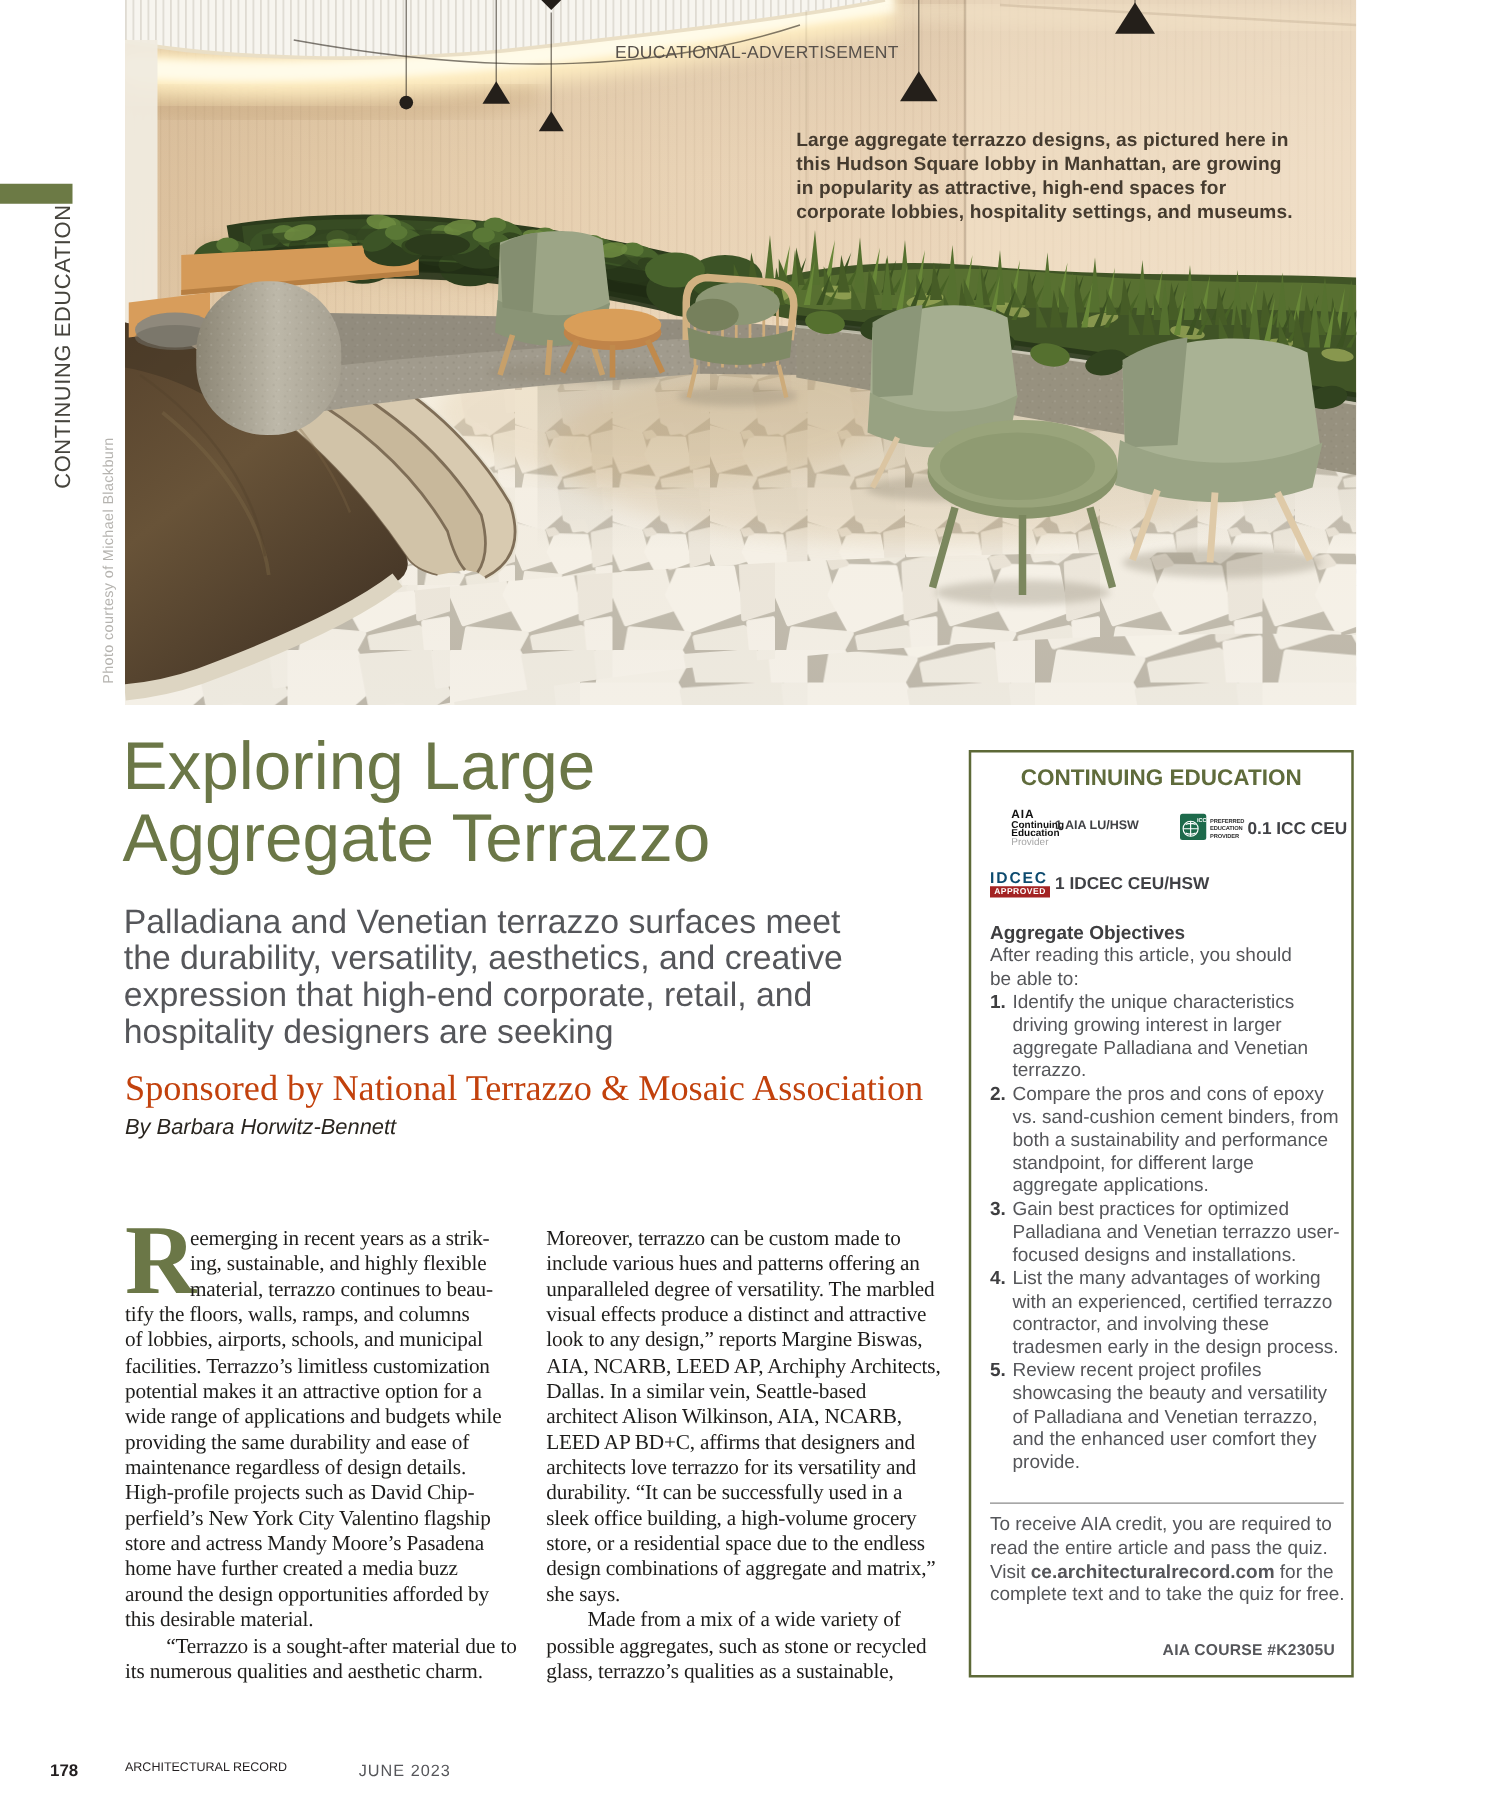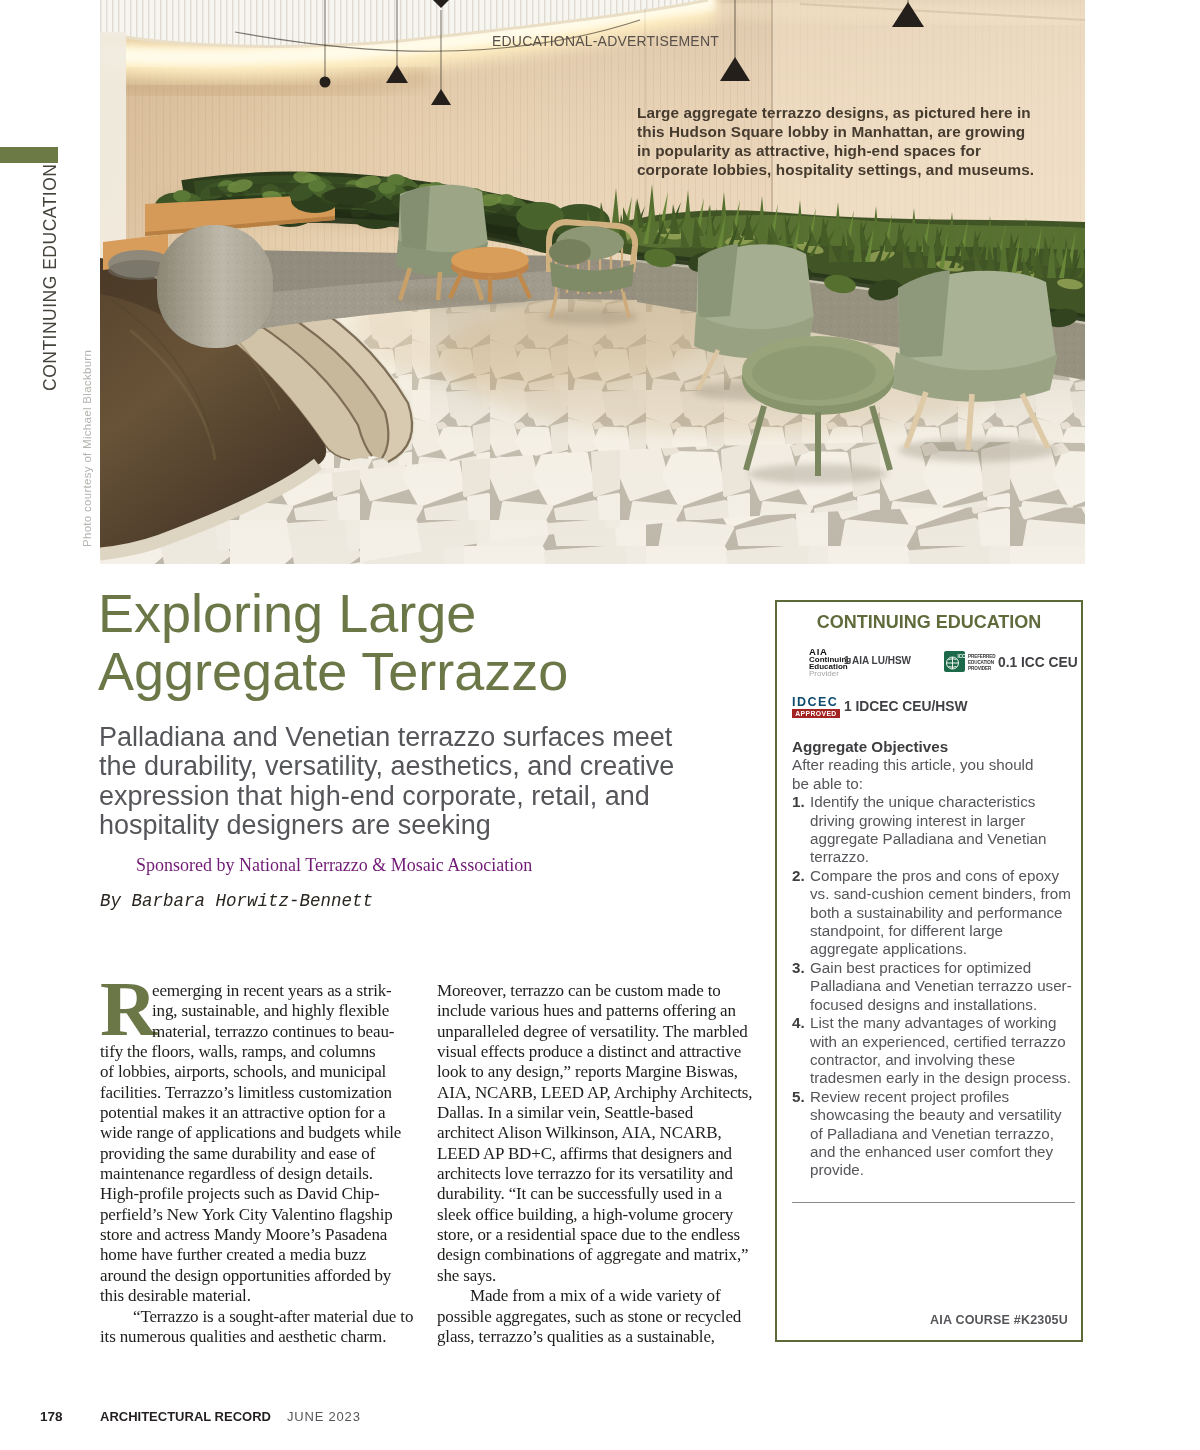--- a/index.html
+++ b/index.html
@@ -367,23 +367,23 @@
 Large aggregate terrazzo designs, as pictured here in<br>
 this Hudson Square lobby in Manhattan, are growing<br>
 in popularity as attractive, high-end spaces for<br>
 corporate lobbies, hospitality settings, and museums.
 </div>
 
 <div class="abs" style="left:98px;top:584px;font-size:54px;line-height:58px;color:#6b7747;">Exploring Large<br>Aggregate Terrazzo</div>
 
 <div class="abs" style="left:99px;top:723px;font-size:27px;line-height:29.3px;color:#55565a;">Palladiana and Venetian terrazzo surfaces meet<br>the durability, versatility, aesthetics, and creative<br>expression that high-end corporate, retail, and<br>hospitality designers are seeking</div>
 
-<div class="abs" style="left:100px;top:855px;font-family:'Liberation Serif',serif;font-size:18px;color:#701a75;margin-left:36px;">Sponsored by National Terrazzo &amp; Mosaic Association</div>
-
-<div class="abs" style="left:100px;top:891px;font-family:Liberation Mono, monospace;font-style:italic;font-size:17.5px;color:#2a2620;">By Barbara Horwitz-Bennett</div>
+<div class="abs" style="left:100px;top:855px;font-family:'Liberation Serif',serif;font-size:29px;color:#c2410c;">Sponsored by National Terrazzo &amp; Mosaic Association</div>
+
+<div class="abs" style="left:100px;top:891px;font-family:Liberation Sans, sans-serif;font-style:italic;font-size:17.5px;color:#2a2620;">By Barbara Horwitz-Bennett</div>
 
 <div class="abs" style="left:100px;top:981px;width:330px;white-space:nowrap;font-family:'Liberation Serif',serif;font-size:17px;letter-spacing:-0.15px;line-height:20.35px;color:#1e1d1b;">
 <span style="float:left;width:52px;height:58px;font-size:79px;line-height:56px;color:#6b7747;font-weight:bold;">R</span>
 eemerging in recent years as a strik-<br>
 ing, sustainable, and highly flexible<br>
 material, terrazzo continues to beau-<br>
 tify the floors, walls, ramps, and columns<br>
 of lobbies, airports, schools, and municipal<br>
 facilities. Terrazzo’s limitless customization<br>
 potential makes it an attractive option for a<br>
@@ -459,19 +459,20 @@
     <div>After reading this article, you should<br>be able to:</div>
     <div style="position:relative;padding-left:18px;margin-top:0;"><span style="position:absolute;left:0;font-weight:bold;color:#3e3e40;">1.</span>Identify the unique characteristics<br>driving growing interest in larger<br>aggregate Palladiana and Venetian<br>terrazzo.</div>
     <div style="position:relative;padding-left:18px;margin-top:0;"><span style="position:absolute;left:0;font-weight:bold;color:#3e3e40;">2.</span>Compare the pros and cons of epoxy<br>vs. sand-cushion cement binders, from<br>both a sustainability and performance<br>standpoint, for different large<br>aggregate applications.</div>
     <div style="position:relative;padding-left:18px;margin-top:0;"><span style="position:absolute;left:0;font-weight:bold;color:#3e3e40;">3.</span>Gain best practices for optimized<br>Palladiana and Venetian terrazzo user-<br>focused designs and installations.</div>
     <div style="position:relative;padding-left:18px;margin-top:0;"><span style="position:absolute;left:0;font-weight:bold;color:#3e3e40;">4.</span>List the many advantages of working<br>with an experienced, certified terrazzo<br>contractor, and involving these<br>tradesmen early in the design process.</div>
     <div style="position:relative;padding-left:18px;margin-top:0;"><span style="position:absolute;left:0;font-weight:bold;color:#3e3e40;">5.</span>Review recent project profiles<br>showcasing the beauty and versatility<br>of Palladiana and Venetian terrazzo,<br>and the enhanced user comfort they<br>provide.</div>
   </div>
 
   <div style="position:absolute;left:15px;top:600px;width:283px;border-top:1px solid #8a8a8a;"></div>
 
+  <div style="position:absolute;left:15px;top:609px;width:290px;font-size:15.2px;line-height:18.8px;color:#55565a;">To receive AIA credit, you are required to<br>read the entire article and pass the quiz.<br>Visit <b>ce.architecturalrecord.com</b> for the<br>complete text and to take the quiz for free.</div>
 
   <div style="position:absolute;right:13px;top:711px;font-size:12.5px;font-weight:bold;letter-spacing:0.2px;color:#55565a;">AIA COURSE #K2305U</div>
 </div>
 
 <div class="abs" style="left:40px;top:1409px;font-size:13.5px;font-weight:bold;color:#231f20;text-align:center;">178</div>
-<div class="abs" style="left:100px;top:1409px;font-size:13px;font-weight:bold;letter-spacing:0px;color:#231f20;">ARCHITECTURAL RECORD</div>
+<div class="abs" style="left:100px;top:1409px;font-size:10px;font-weight:normal;letter-spacing:0px;color:#231f20;">ARCHITECTURAL RECORD</div>
 <div class="abs" style="left:287px;top:1409px;font-size:13px;letter-spacing:0.8px;color:#55565a;">JUNE 2023</div>
 
 </body></html>

